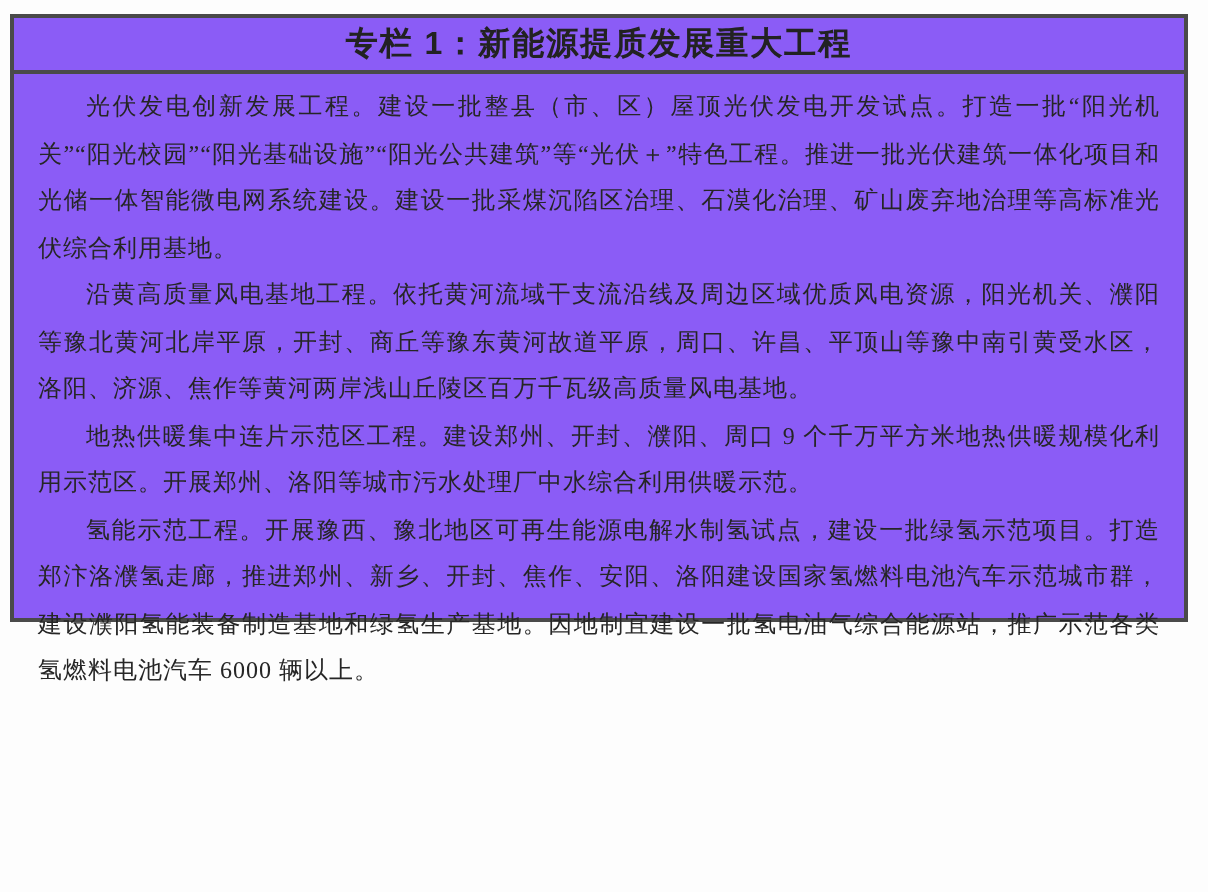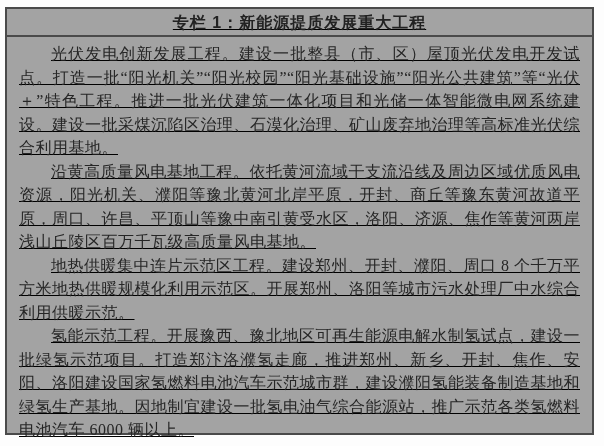--- a/index.html
+++ b/index.html
@@ -14,58 +14,57 @@
     position: relative;
     width: 604px;
     height: 446px;
     background: #fdfdfd;
   }
   .column-box {
     position: absolute;
     left: 5px;
     top: 7px;
     width: 589px;
-    height: 428px;
+    height: 304px;
     box-sizing: border-box;
     border: 2px solid #4a4a4a;
-    background: #a3a3a3;
-    text-decoration: underline;
+    background: #8b5cf6;
   }
   .column-title {
     height: 28px;
     line-height: 28px;
     text-align: center;
     font-family: "Liberation Sans", "DejaVu Sans", sans-serif;
     font-weight: bold;
     font-size: 16px;
     letter-spacing: 1px;
     color: #222222;
     border-bottom: 2px solid #4a4a4a;
     box-sizing: border-box;
   }
   .column-body {
     padding: 5px 12px 0 12px;
     font-family: "Liberation Serif", "DejaVu Serif", serif;
-    font-size: 16px;
+    font-size: 12px;
     line-height: 23.5px;
     color: #262626;
     text-align: justify;
     letter-spacing: 0.5px;
   }
   .column-body p {
     margin: 0;
     text-indent: 2em;
   }
 </style>
 </head>
 <body>
 
 <div class="page">
   <div class="column-box">
     <div class="column-title">专栏 1：新能源提质发展重大工程</div>
     <div class="column-body">
       <p>光伏发电创新发展工程。建设一批整县（市、区）屋顶光伏发电开发试点。打造一批“阳光机关”“阳光校园”“阳光基础设施”“阳光公共建筑”等“光伏＋”特色工程。推进一批光伏建筑一体化项目和光储一体智能微电网系统建设。建设一批采煤沉陷区治理、石漠化治理、矿山废弃地治理等高标准光伏综合利用基地。</p>
       <p>沿黄高质量风电基地工程。依托黄河流域干支流沿线及周边区域优质风电资源，阳光机关、濮阳等豫北黄河北岸平原，开封、商丘等豫东黄河故道平原，周口、许昌、平顶山等豫中南引黄受水区，洛阳、济源、焦作等黄河两岸浅山丘陵区百万千瓦级高质量风电基地。</p>
-      <p>地热供暖集中连片示范区工程。建设郑州、开封、濮阳、周口 8 个千万平方米地热供暖规模化利用示范区。开展郑州、洛阳等城市污水处理厂中水综合利用供暖示范。</p>
+      <p>地热供暖集中连片示范区工程。建设郑州、开封、濮阳、周口 9 个千万平方米地热供暖规模化利用示范区。开展郑州、洛阳等城市污水处理厂中水综合利用供暖示范。</p>
       <p>氢能示范工程。开展豫西、豫北地区可再生能源电解水制氢试点，建设一批绿氢示范项目。打造郑汴洛濮氢走廊，推进郑州、新乡、开封、焦作、安阳、洛阳建设国家氢燃料电池汽车示范城市群，建设濮阳氢能装备制造基地和绿氢生产基地。因地制宜建设一批氢电油气综合能源站，推广示范各类氢燃料电池汽车 6000 辆以上。</p>
     </div>
   </div>
 </div>
 
 </body></html>

